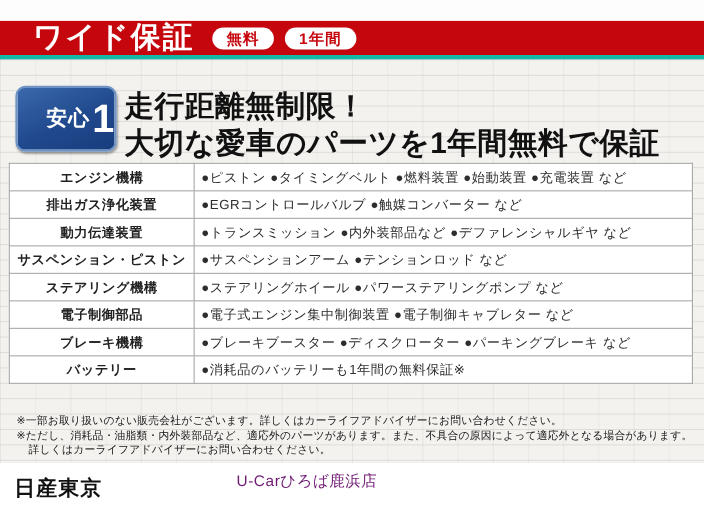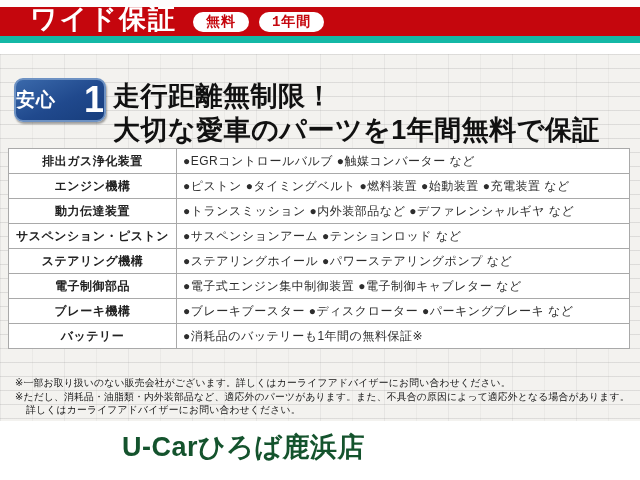--- a/index.html
+++ b/index.html
@@ -9,24 +9,24 @@
     position: relative;
     width: 640px;
     height: 480px;
     background: #ffffff;
     overflow: hidden;
   }
 
   
   .top-strip { position: absolute; left: 0; top: 0; width: 640px; height: 17px; background: #fdfdfd; }
   .red-banner {
-    position: absolute; left: 0; top: 7px; width: 640px; height: 36px;
+    position: absolute; left: 0; top: 19px; width: 640px; height: 36px;
     background: #c5060d;
-    border-bottom: 7px solid #14b8a6;
-    display: flex; align-items: center; font-family: Liberation Mono, monospace;
+    border-bottom: 5px solid #14b8a6;
+    display: flex; align-items: center;
   }
   .banner-title {
     color: #ffffff; font-size: 27px; font-weight: bold;
     margin-left: 30px; letter-spacing: 2px; line-height: 1;
   }
   .banner-badges { display: flex; gap: 10px; margin-left: 16px; }
   .pill {
     background: #ffffff; color: #c5060d; font-weight: bold; font-size: 14px;
     border-radius: 13px; padding: 3px 13px; line-height: 1; letter-spacing: 1px;
   }
@@ -38,26 +38,26 @@
     background-image:
       linear-gradient(to bottom, rgba(120,120,120,0.18) 1px, transparent 1px),
       linear-gradient(to right, rgba(120,120,120,0.10) 1px, transparent 1px),
       linear-gradient(to right, rgba(120,120,120,0.07) 1px, transparent 1px);
     background-size: 100% 14px, 64px 28px, 64px 28px;
     background-position: 0 0, 0 0, 32px 7px;
   }
 
   
   .anshin-badge {
-    position: absolute; left: 14px; top: 24px; width: 92px; height: 44px;
+    position: absolute; left: 14px; top: 24px; width: 92px; height: 60px;
     background: linear-gradient(155deg, #3a69ab 0%, #20498d 55%, #173d7c 100%);
     border: 2px solid #6e92c3;
     border-radius: 9px;
     box-shadow: 1px 2px 2px rgba(0,0,0,0.35);
-    display: flex; align-items: center; justify-content: space-between;
+    display: flex; align-items: center; justify-content: flex-end;
     color: #ffffff;
   }
   .anshin-prefix { font-size: 19px; font-weight: bold; letter-spacing: 1px; }
   .anshin-number { font-size: 36px; font-weight: bold; line-height: 1; margin-left: 2px; }
   .hero-text { position: absolute; left: 113px; top: 10px; color: #111111; margin-top: 15px; }
   .hero-line { font-size: 27px; font-weight: bold; line-height: 34px; letter-spacing: 0.5px; }
 
   
   .coverage {
     position: absolute; left: 8px; top: 94px; width: 622px;
@@ -78,21 +78,21 @@
   .note-line { font-size: 9.8px; font-weight: normal; line-height: 13.5px; letter-spacing: 0.2px; }
   .note-line.indent { padding-left: 11px; }
 
   
   .bottom-bar {
     position: absolute; left: 0; top: 421px; width: 640px; height: 59px;
     background: #ffffff;
     display: flex; align-items: flex-start;
   }
   .dealer-name { font-size: 19px; font-weight: bold; color: #111111; margin: 10px 0 0 13px; letter-spacing: 1px; }
-  .shop-name { font-size: 27px; font-weight: bold; color: #14532d; margin: 8px 0 0 122px; letter-spacing: 0.5px; }
+  .shop-name { font-size: 14px; font-weight: normal; color: #701a75; margin: 8px 0 0 122px; letter-spacing: 0.5px; }
 </style>
 </head>
 <body>
 
 <div class="page">
 
   <div class="top-strip"></div>
 
   <div class="red-banner">
     <div class="banner-title">ワイド保証</div>
@@ -110,26 +110,26 @@
     </div>
 
     <div class="hero-text">
       <div class="hero-line">走行距離無制限！</div>
       <div class="hero-line">大切な愛車のパーツを1年間無料で保証</div>
     </div>
 
     <table class="coverage">
       <tbody>
         <tr>
+          <td class="cat">エンジン機構</td>
+          <td class="items">●ピストン ●タイミングベルト ●燃料装置 ●始動装置 ●充電装置 など</td>
+        </tr>
+        <tr>
           <td class="cat">排出ガス浄化装置</td>
           <td class="items">●EGRコントロールバルブ ●触媒コンバーター など</td>
-        </tr>
-        <tr>
-          <td class="cat">エンジン機構</td>
-          <td class="items">●ピストン ●タイミングベルト ●燃料装置 ●始動装置 ●充電装置 など</td>
         </tr>
         <tr>
           <td class="cat">動力伝達装置</td>
           <td class="items">●トランスミッション ●内外装部品など ●デファレンシャルギヤ など</td>
         </tr>
         <tr>
           <td class="cat">サスペンション・ピストン</td>
           <td class="items">●サスペンションアーム ●テンションロッド など</td>
         </tr>
         <tr>
@@ -153,16 +153,17 @@
 
     <div class="notes">
       <div class="note-line">※一部お取り扱いのない販売会社がございます。詳しくはカーライフアドバイザーにお問い合わせください。</div>
       <div class="note-line">※ただし、消耗品・油脂類・内外装部品など、適応外のパーツがあります。また、不具合の原因によって適応外となる場合があります。</div>
       <div class="note-line indent">詳しくはカーライフアドバイザーにお問い合わせください。</div>
     </div>
 
   </div>
 
   <div class="bottom-bar">
+    <div class="dealer-name">日産東京</div>
     <div class="shop-name">U-Carひろば鹿浜店</div>
   </div>
 
 </div>
 
 </body></html>

